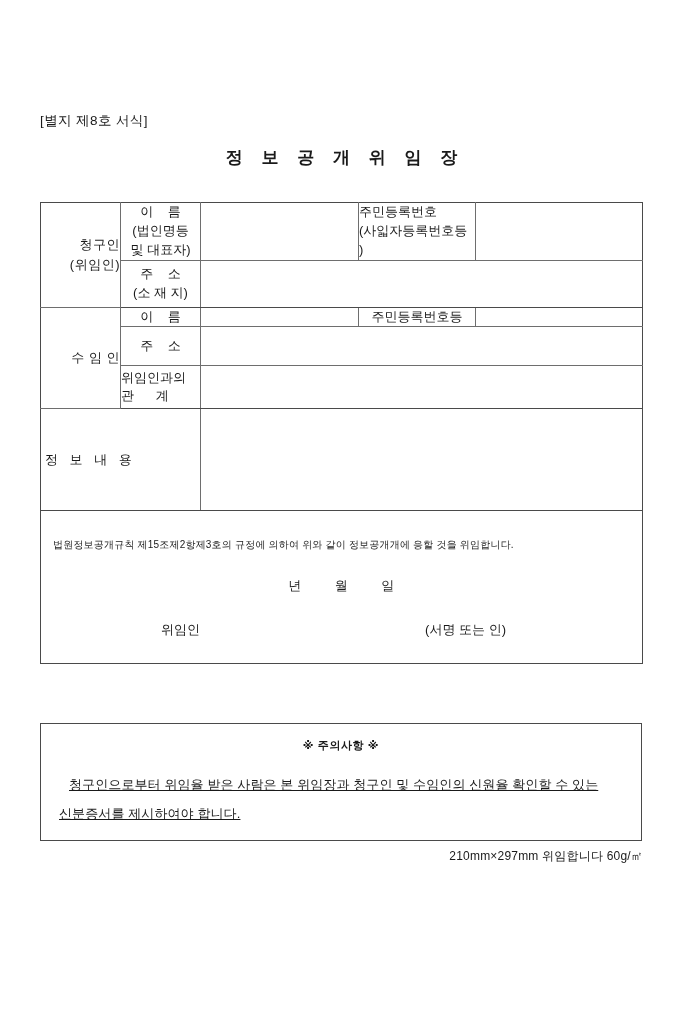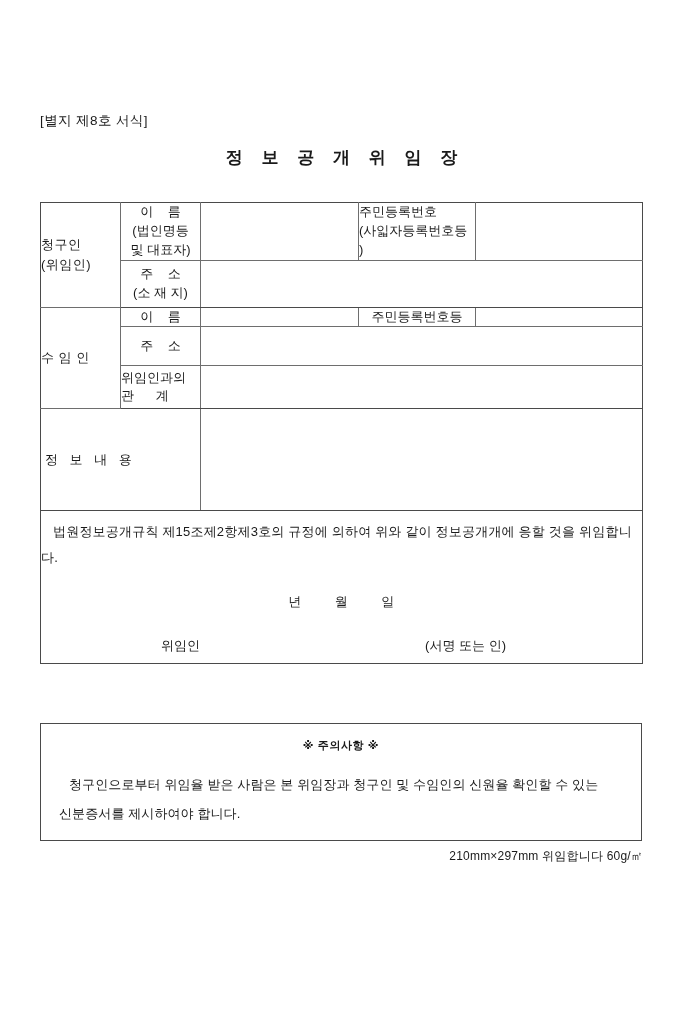--- a/index.html
+++ b/index.html
@@ -67,21 +67,21 @@
     outline: none;
   }
   .main-table tr td:first-child { border-left: 1.6px solid #4a4a4a; }
   .main-table tr td:last-child  { border-right: 1.6px solid #4a4a4a; }
   .main-table tr:first-child td { border-top: 1.6px solid #4a4a4a; }
   .main-table tr:last-child td  { border-bottom: 1.6px solid #4a4a4a; }
 
   .sect-end td { border-bottom: 1.6px solid #4a4a4a; }
 
   .lbl-group {
-    text-align: left;
+    text-align: right;
     line-height: 1.5;
     font-size: 13px;
     letter-spacing: 0.5px;
   }
   .lbl-sub {
     text-align: center;
     line-height: 1.45;
     font-size: 13px;
     padding: 4px 6px;
   }
@@ -101,21 +101,21 @@
 
   
   .gap-label { white-space: pre; }
 
   
   .stmt-cell {
     padding: 16px 14px 18px 14px;
     vertical-align: top;
   }
   .stmt-text {
-    font-size: 13px;
+    font-size: 10px;
     line-height: 2.0;
     text-indent: 12px;
     letter-spacing: 0.2px;
   }
   .date-line {
     margin-top: 22px;
     text-align: center;
     font-size: 13px;
     white-space: pre;
     letter-spacing: 0.5px;
@@ -145,20 +145,21 @@
     font-size: 11px;
     font-weight: bold;
     letter-spacing: 0.6px;
   }
   .notice-body {
     margin-top: 18px;
     font-size: 13px;
     line-height: 2.1;
     text-indent: 10px;
     letter-spacing: 0.1px;
+    text-decoration: underline;
   }
 
   
   .paper-spec {
     position: absolute;
     right: 40px;
     top: 848px;
     font-size: 12px;
     letter-spacing: 0.2px;
     white-space: nowrap;

